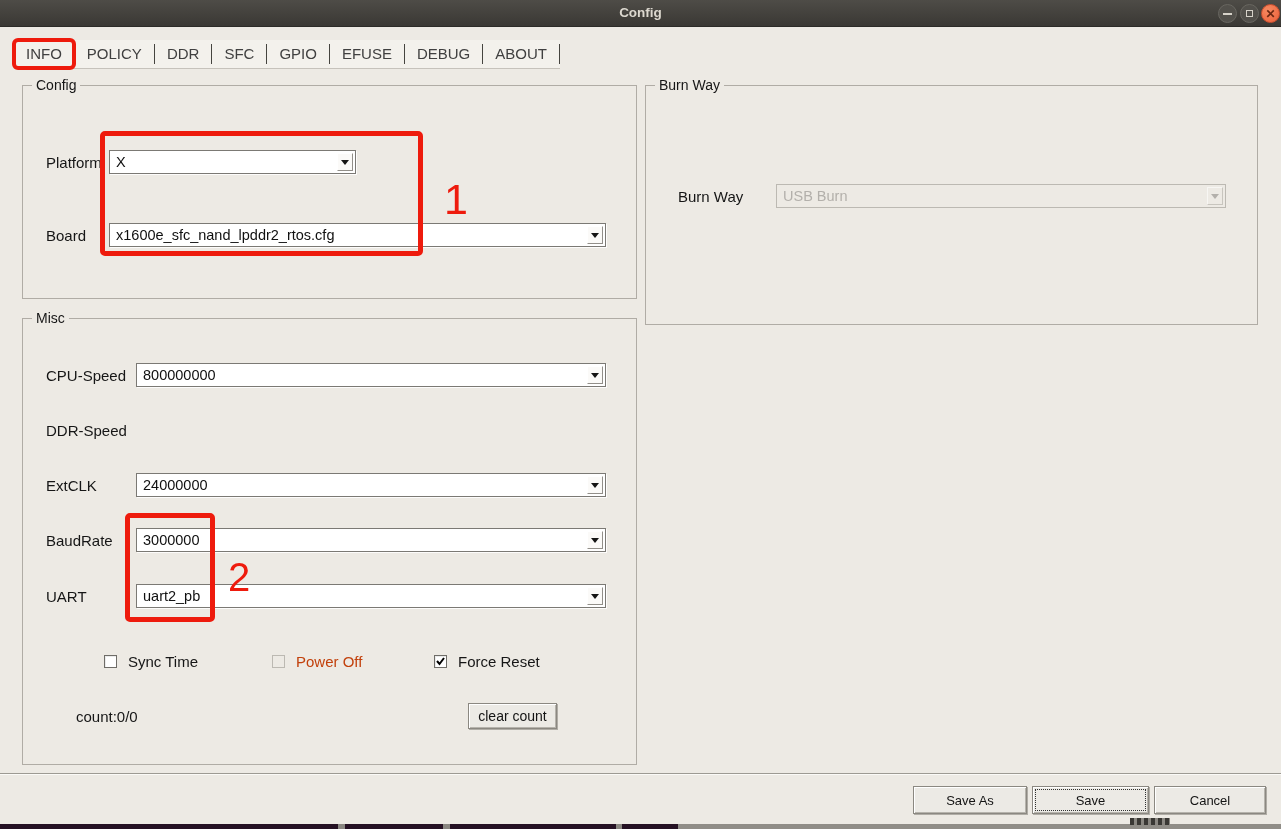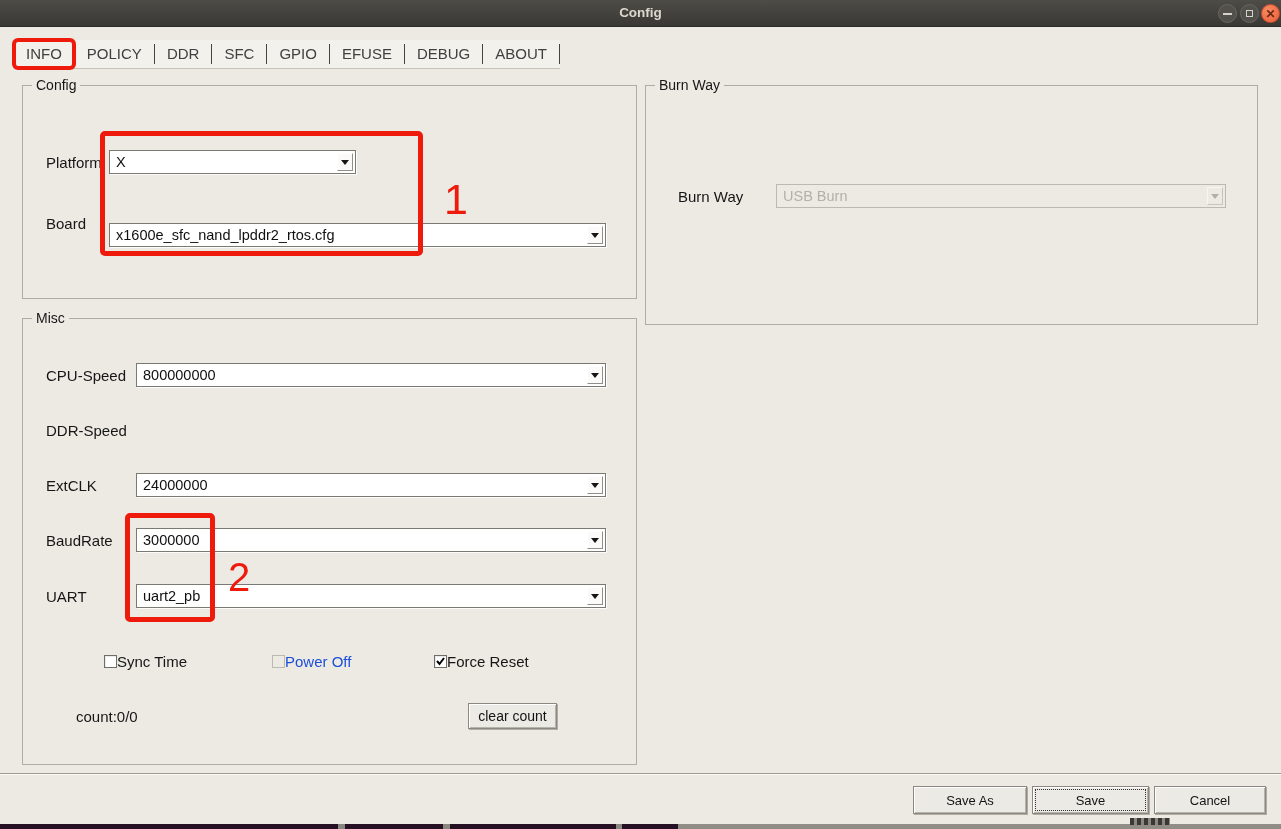--- a/index.html
+++ b/index.html
@@ -43,28 +43,28 @@
     border-right:4px solid transparent; border-top:5px solid #151515; }
   .combo.disabled { background:#edeae4; border-color:#bcb9b2; box-shadow:none; }
   .combo.disabled .combo-text { color:#b3b0ab; }
   .combo.disabled .combo-arrow { background:#edeae4; border-color:#f7f6f3 #c8c5be #c8c5be #f7f6f3; }
   .combo.disabled .combo-arrow i { border-top-color:#b3b0ab; }
   .lineedit { position:absolute; height:24px; background:#fff; border:1px solid #7b7974; }
   .lineedit.disabled { background:#edeae4; border-color:#bcb9b2; }
   .lineedit .combo-text { color:#101010; }
   .lineedit.disabled .combo-text { color:#b3b0ab; }
   
-  .cb { position:absolute; display:flex; align-items:center; gap:0; height:16px; }
+  .cb { position:absolute; display:flex; align-items:center; gap:11px; height:16px; }
   .cb-box { width:13px; height:13px; background:#fff; border:1px solid #6f6d68;
     box-shadow:inset 1px 1px 0 rgba(0,0,0,0.08); display:flex; align-items:center; justify-content:center; }
   .cb-label { font-size:15px; color:#161616; white-space:nowrap; }
   .cb .check-icon { display:none; }
   .cb.checked .check-icon { display:block; }
   .cb.disabled .cb-box { border-color:#bcb9b2; background:transparent; box-shadow:none; }
-  .cb.disabled .cb-label { color:#1d4ed8; }
+  .cb.disabled .cb-label { color:#c2410c; }
   
   .btn { position:absolute; display:flex; align-items:center; justify-content:center;
     background:#eceae5; border:1px solid #8b8881; font-size:13px; color:#141414;
     box-shadow:inset 1px 1px 0 #ffffff, inset -1px -1px 0 #b6b3ac, 1px 1px 0 rgba(125,122,115,0.55); }
   .btn.default { outline:1px dotted #303030; outline-offset:-4px; }
   
   .footer-sep { position:absolute; left:0; top:773px; width:1281px; height:2px;
     border-top:1px solid #9d9a93; border-bottom:1px solid #fbfaf7; }
   
   .ann { position:absolute; border:5px solid #ee1b0d; border-radius:5px; pointer-events:none; }
@@ -119,21 +119,21 @@
     <span class="group-legend">Config</span>
 
     <span class="flabel" style="left:23px; top:68px;">Platform</span>
     <div class="combo" style="left:86px; top:64px; width:247px;">
       <span class="combo-text">X</span>
       <span class="combo-arrow">
           <i></i>
         </span>
     </div>
 
-    <span class="flabel" style="left:23px; top:129px;">Board</span>
+    <span class="flabel" style="left:23px; top:141px;">Board</span>
     <div class="combo" style="left:86px; top:137px; width:497px;">
       <span class="combo-text">x1600e_sfc_nand_lpddr2_rtos.cfg</span>
       <span class="combo-arrow">
           <i></i>
         </span>
     </div>
   </div>
 
   <div class="group" style="left:645px; top:85px; width:613px; height:240px;">
     <span class="group-legend">Burn Way</span>

